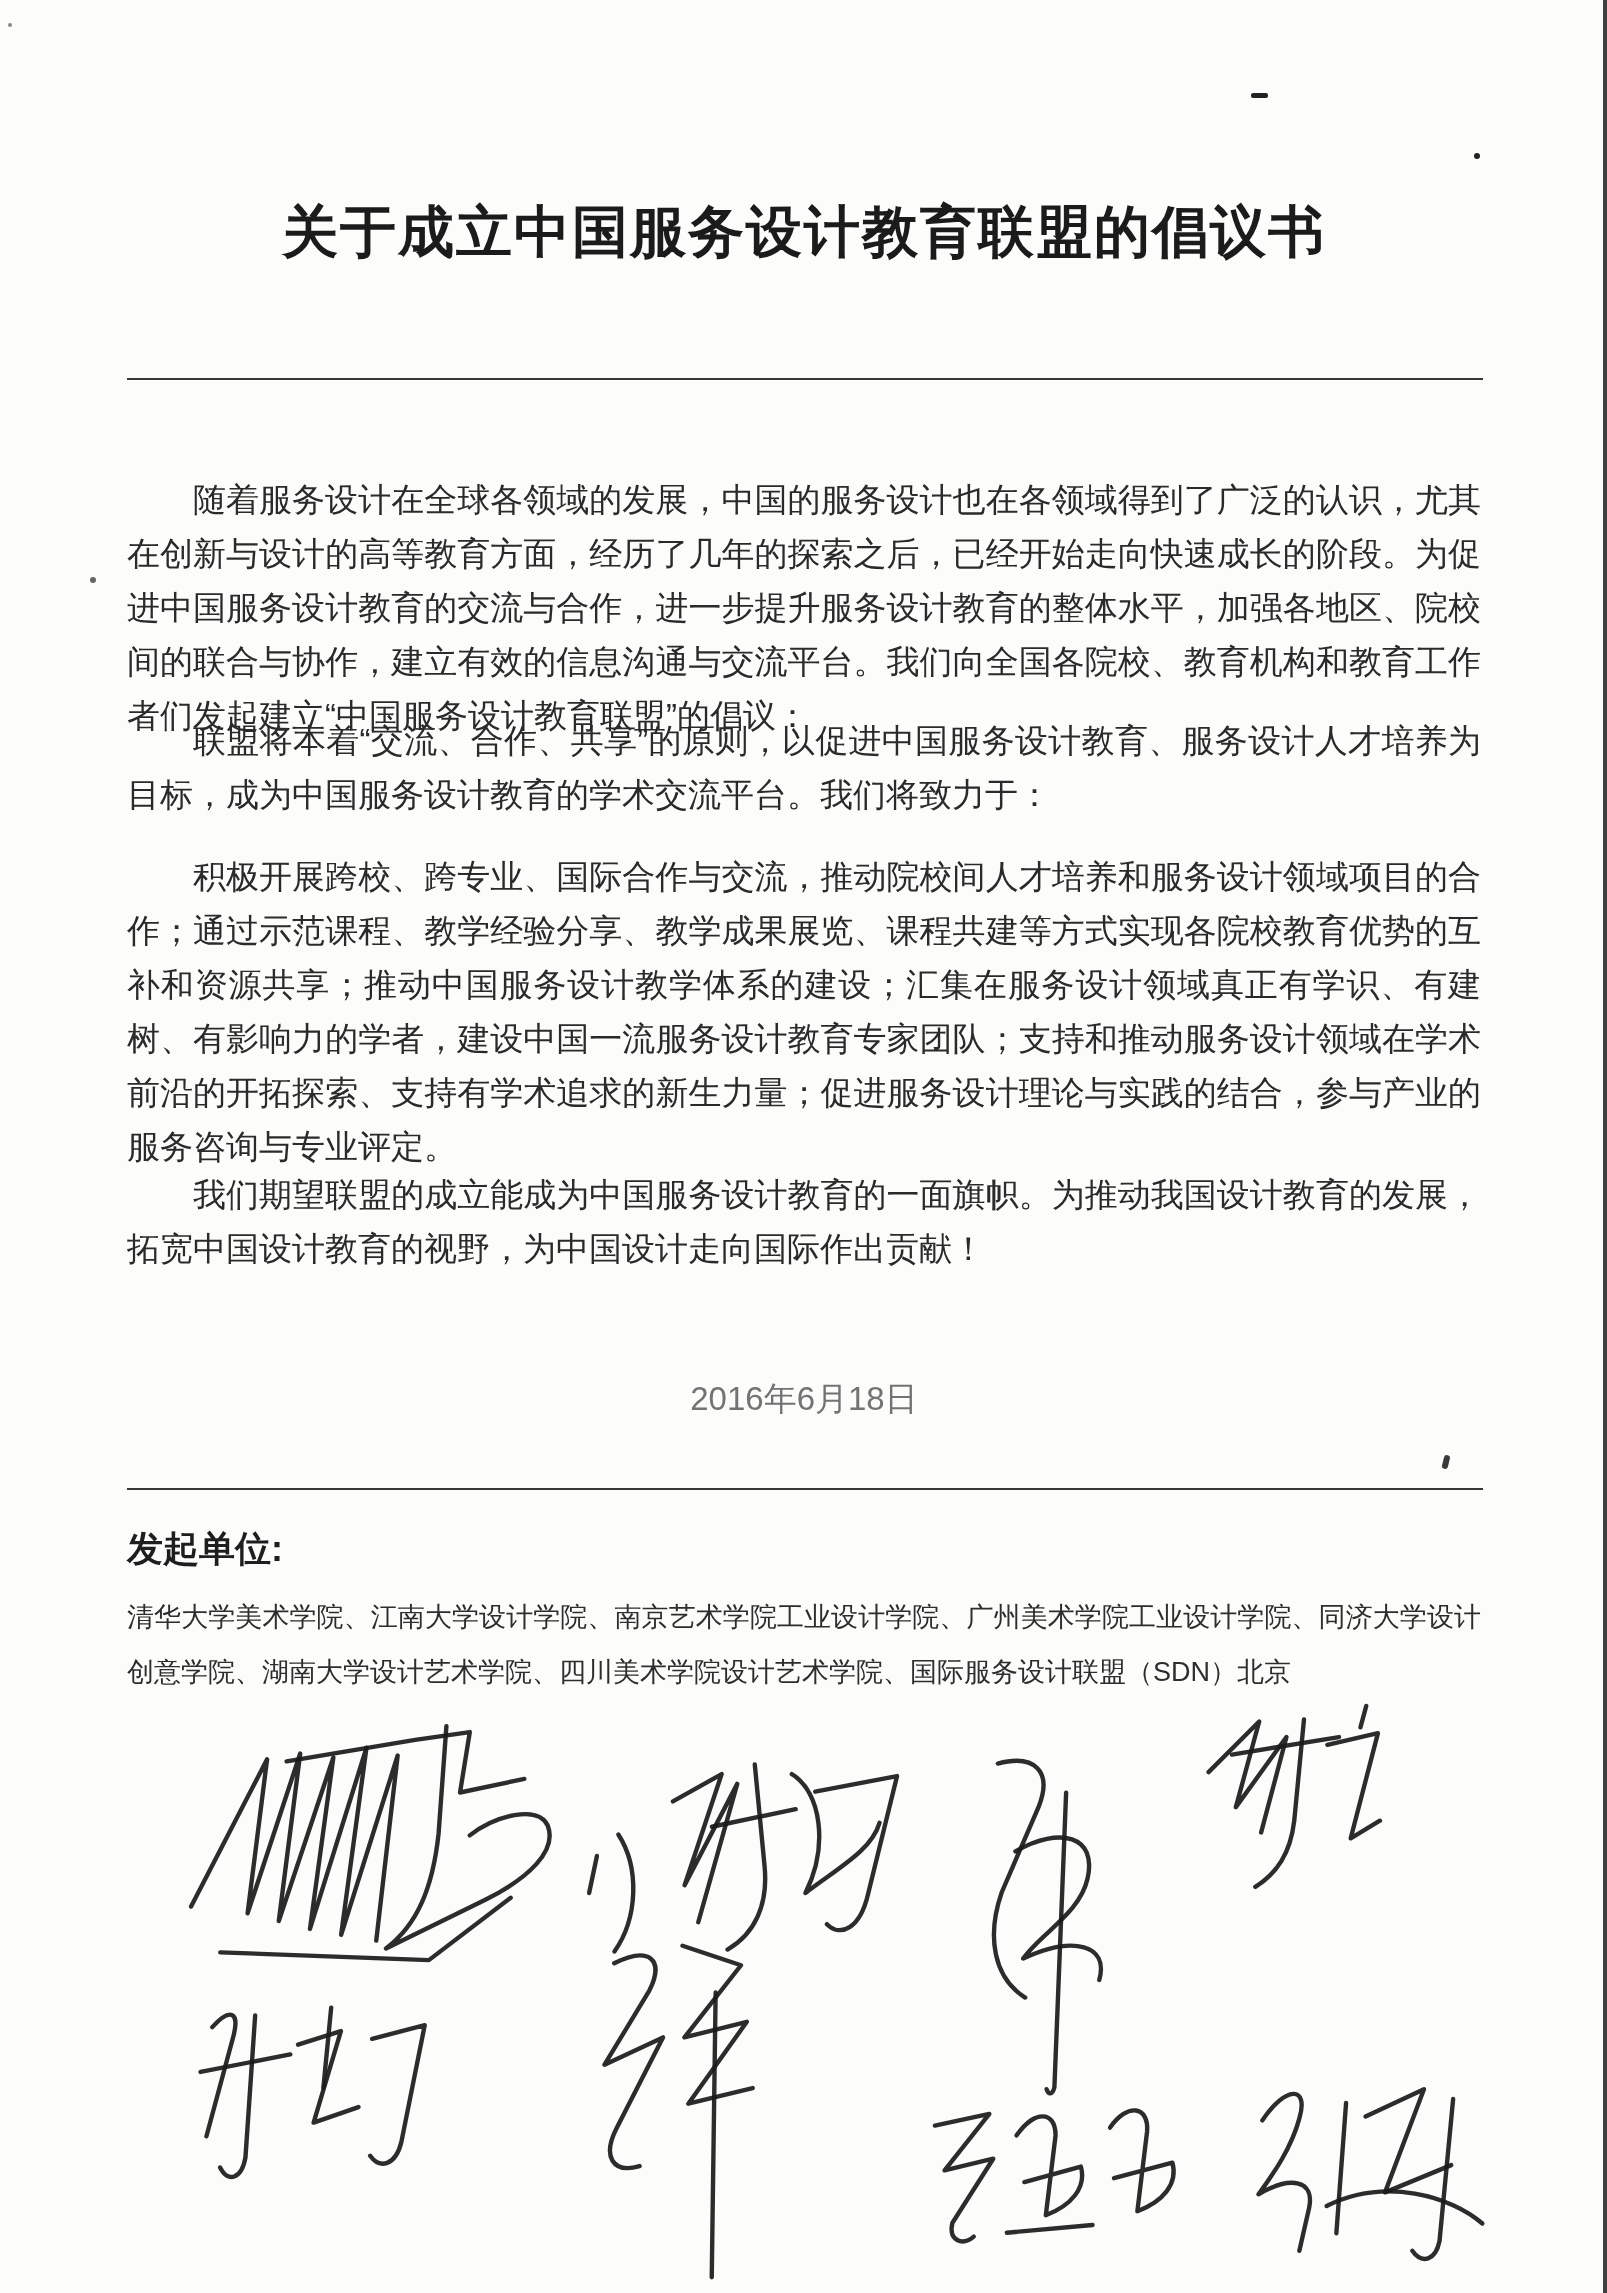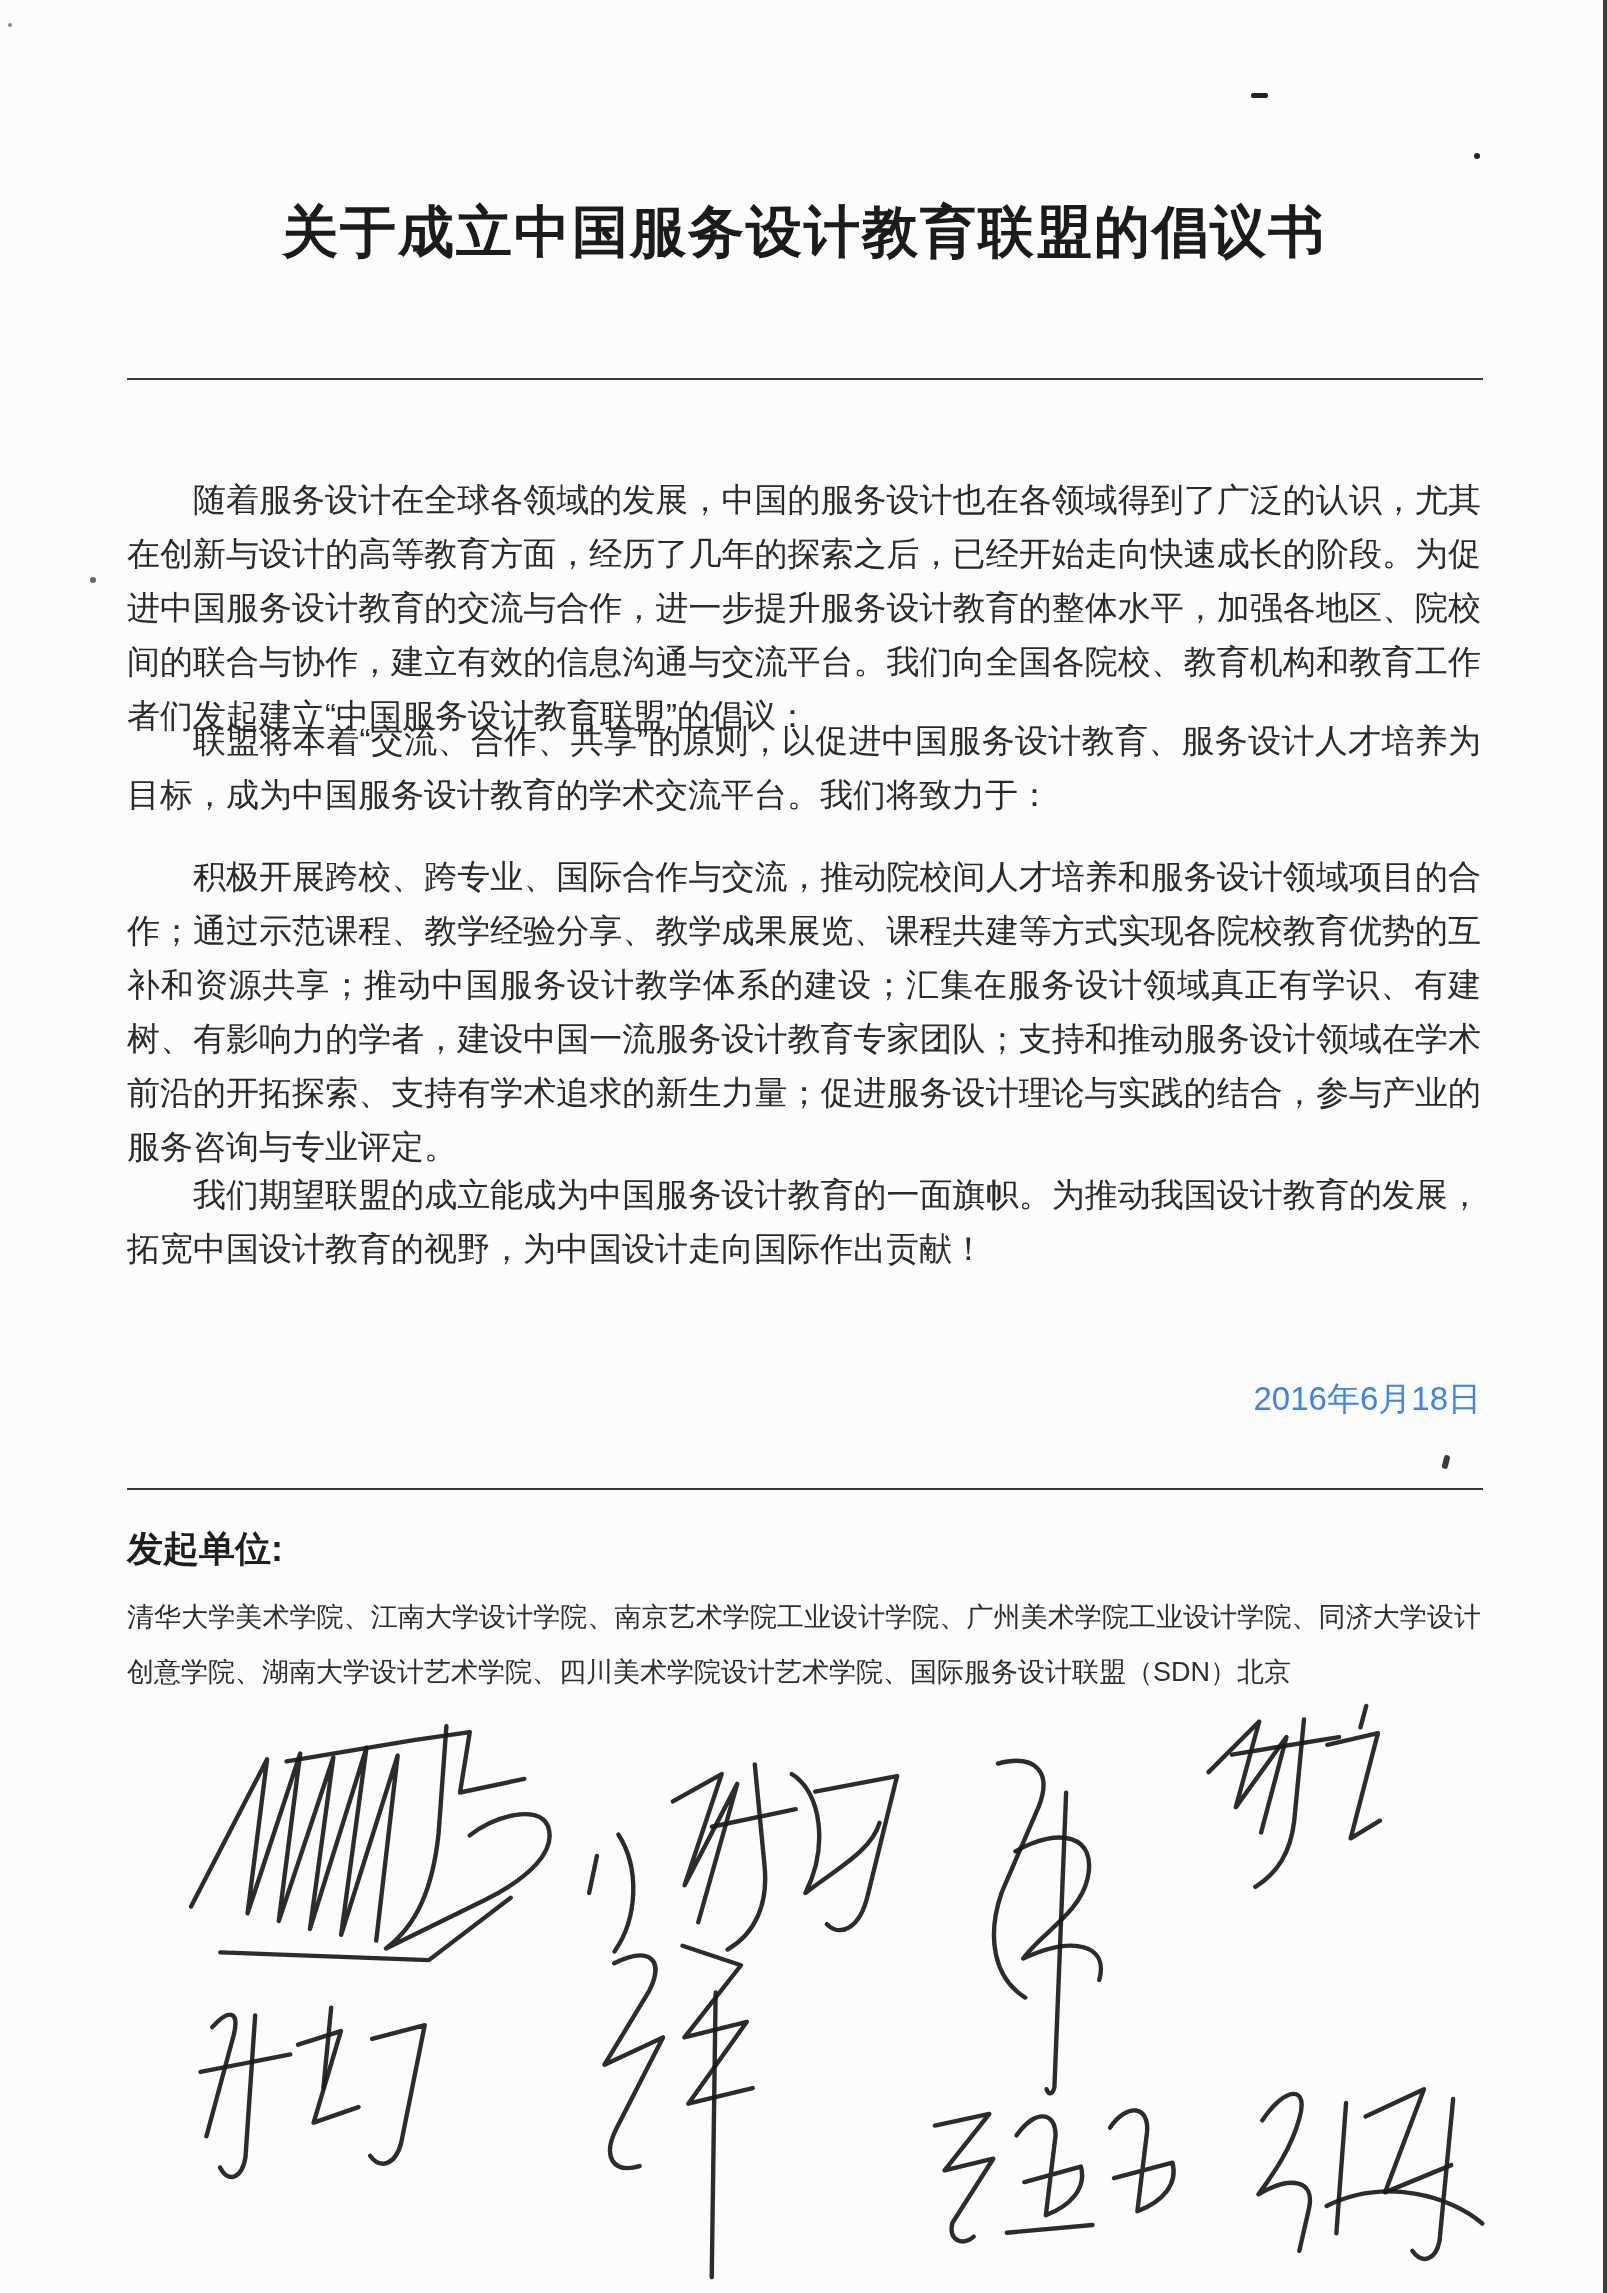--- a/index.html
+++ b/index.html
@@ -20,21 +20,21 @@
     margin:0;
   }
   .rule{position:absolute;left:127px;width:1356px;height:0;border-top:2.9px solid #383838;}
   .rule-1{top:378px;}
   .rule-2{top:1488px;}
   .para{
     font-size:33px;line-height:54px;
     text-align:justify;text-indent:2em;margin:0;color:#2a2a2a;
   }
   .p1{top:432px;margin-top:41px;} .p2{top:714px;} .p3{top:850px;} .p4{top:1168px;}
-  .signoff{top:1373px;text-align:right;font-size:33px;line-height:51px;color:#3b82f6;}
+  .signoff{top:1373px;text-align:center;font-size:33px;line-height:51px;color:#737373;}
   .initiators-heading{top:1525px;font-size:36px;font-weight:700;color:#1e1e1e;margin:0;}
   .initiators-list{top:1590px;font-size:27px;line-height:55px;text-align:justify;color:#2d2d2d;margin:0;}
   .signatures{position:absolute;left:0;top:1658px;width:1607px;height:636px;}
   .sig{position:absolute;}
   .sig svg{display:block;width:100%;height:100%;}
   .sig path{fill:none;stroke:#1a1a1a;stroke-width:4.5;stroke-linecap:round;stroke-linejoin:round;opacity:.92;}
   .speck{position:absolute;background:#222;border-radius:2px;}
   .speck-dash{left:1251px;top:93px;width:16.6px;height:4.9px;}
   .speck-dot1{left:1474px;top:153px;width:5.9px;height:5.9px;border-radius:50%;}
   .speck-dot2{left:90px;top:577px;width:5.9px;height:5.9px;border-radius:50%;background:#666;}

